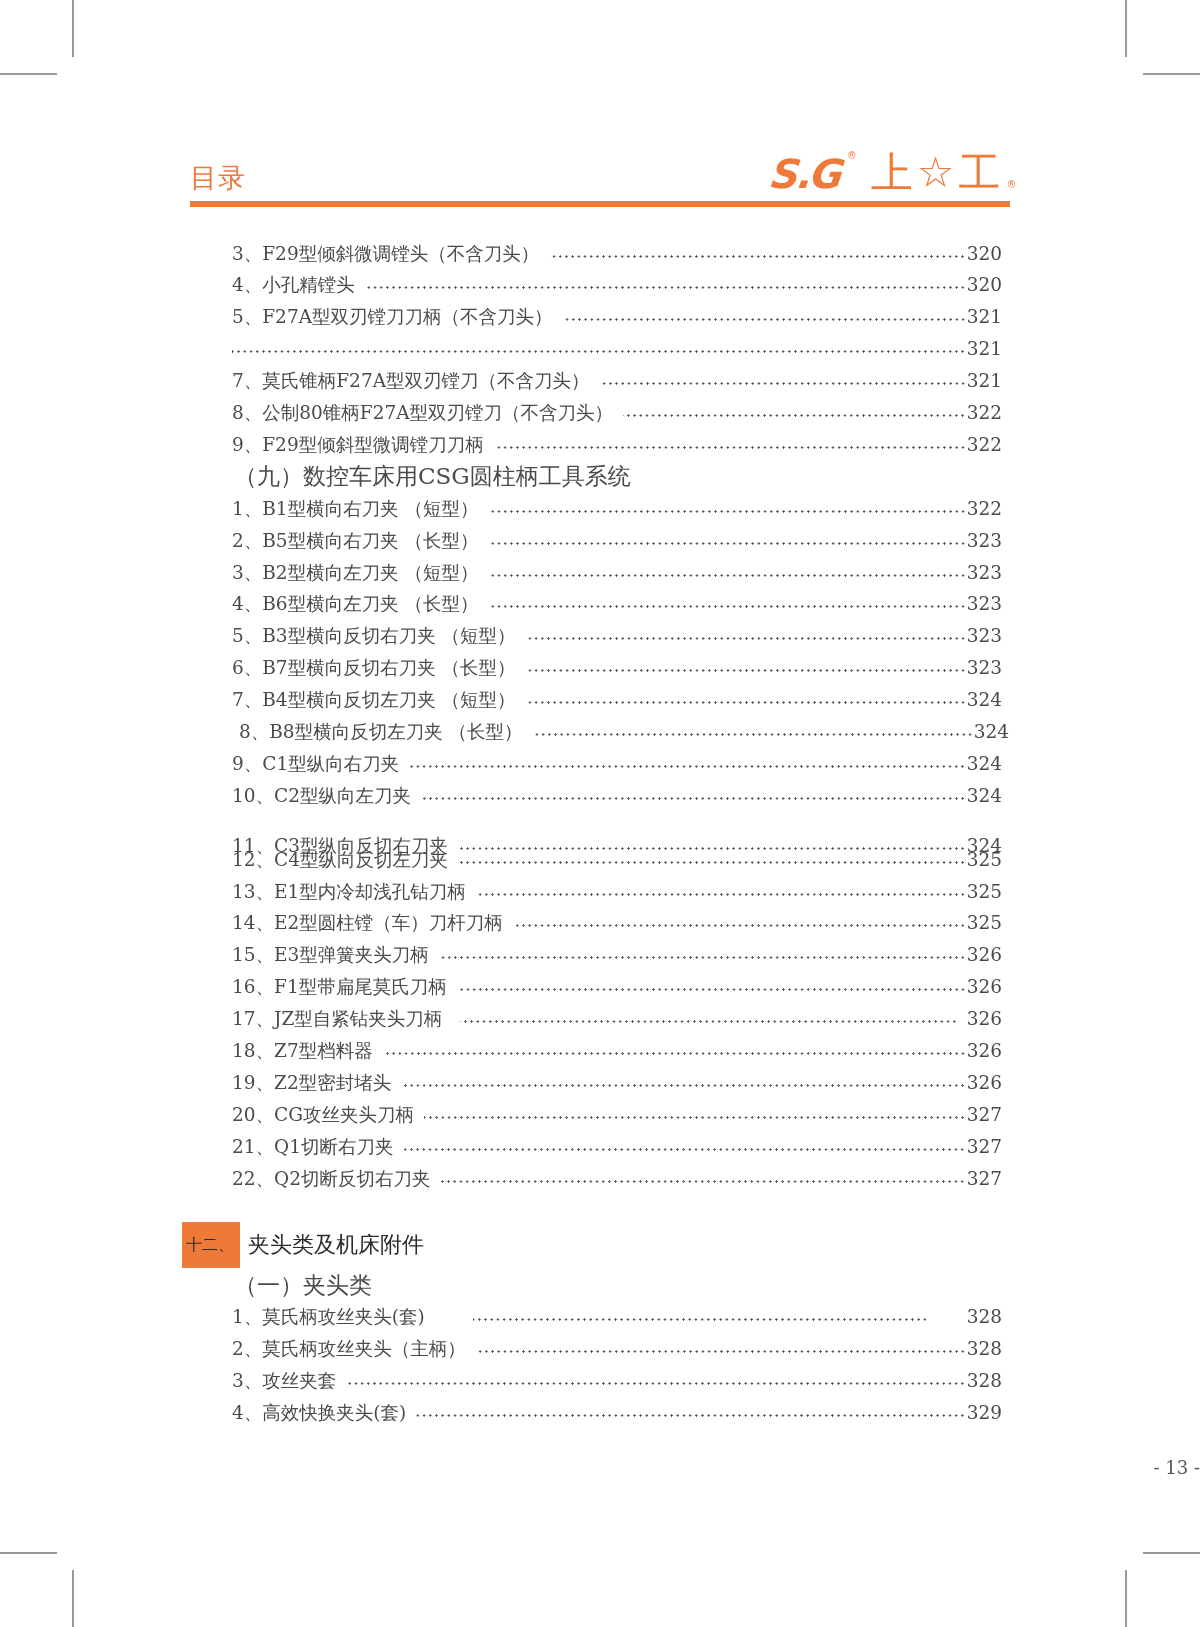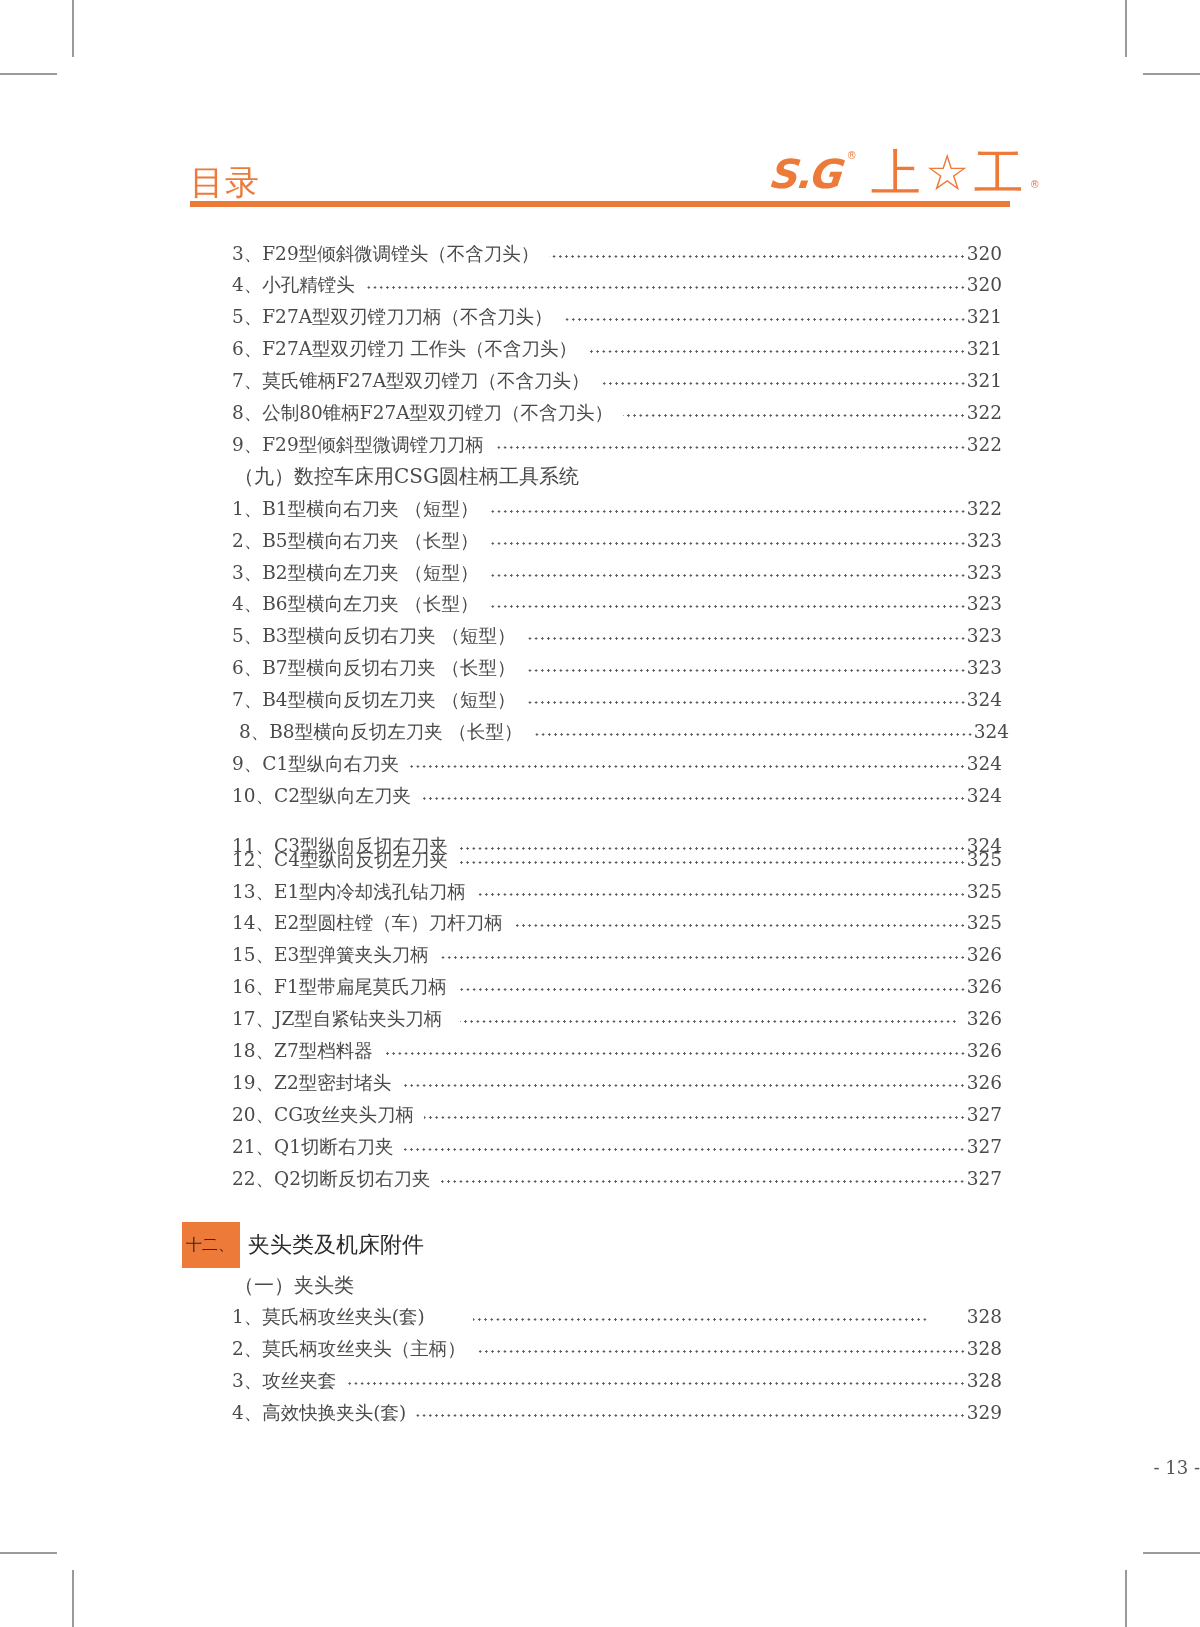--- a/index.html
+++ b/index.html
@@ -9,35 +9,35 @@
     font-family: "DejaVu Serif", "Liberation Serif", serif;
     color: #4a4a4a;
   }
   .crop { position: absolute; background: #9a9a9a; }
   .crop.v { width: 2px; }
   .crop.h { height: 2px; }
 
   .header-title {
     position: absolute; left: 190px; top: 160px;
     font-family: "DejaVu Sans", "Liberation Sans", sans-serif;
-    font-size: 34px; color: #ee7a3a; letter-spacing: 1px; text-align: right;
+    font-size: 27px; color: #ee7a3a; letter-spacing: 1px; text-align: right;
   }
   .logo {
     position: absolute; left: 772px; top: 148px; height: 46px;
     display: flex; align-items: flex-end; color: #ee7a3a;
   }
   .logo .sg {
     font-family: "DejaVu Sans", "Liberation Sans", sans-serif;
     font-weight: bold; font-style: italic; font-size: 40px; line-height: 40px;
     letter-spacing: -2px; transform: skewX(-8deg);
   }
   .logo .reg1 { font-size: 10px; align-self: flex-start; margin: 2px 14px 0 4px; font-family: "DejaVu Sans", sans-serif; }
   .logo .cn {
     font-family: "DejaVu Sans", "Liberation Sans", sans-serif;
-    font-size: 50px; line-height: 42px; letter-spacing: 4px;
+    font-size: 42px; line-height: 42px; letter-spacing: 4px;
   }
   .logo .reg2 { font-size: 10px; margin-left: 2px; margin-bottom: 4px; font-family: "DejaVu Sans", sans-serif; }
   .header-rule {
     position: absolute; left: 190px; top: 201px; width: 820px; height: 6px;
     background: #ee7a3a;
   }
 
   .toc { position: absolute; left: 0; top: 0; width: 1200px; }
   .row {
     position: absolute; left: 232px; width: 770px; height: 30px;
@@ -46,21 +46,21 @@
   .row .label { flex: 0 0 auto; padding-right: 10px; }
   .row .leader {
     flex: 1 1 auto; height: 3px; margin-top: 6px;
     background-image: radial-gradient(circle, #5a5a5a 1.1px, transparent 1.3px);
     background-size: 6.2px 3px; background-repeat: repeat-x;
     background-position: right center;
   }
   .row .page { flex: 0 0 auto; padding-left: 1px; font-size: 18.5px; }
   .subhead {
     position: absolute; left: 232px; height: 30px;
-    display: flex; align-items: center; font-size: 20px; white-space: nowrap;
+    display: flex; align-items: center; font-size: 23px; white-space: nowrap;
   }
 
   .section {
     position: absolute; left: 182px; top: 1222px; height: 46px;
     display: flex; align-items: center;
     font-family: "DejaVu Sans", "Liberation Sans", sans-serif;
   }
   .section .num {
     background: #ee7a3a; color: #2b2b2b; height: 46px; padding: 0 6px 0 4px;
     display: flex; align-items: center; font-size: 16px;
@@ -103,21 +103,20 @@
       <span class="label">4、小孔精镗头</span>
       <span class="leader"></span>
       <span class="page">320</span>
     </div>
     <div class="row" style="top: 301.8px;">
       <span class="label">5、F27A型双刃镗刀刀柄（不含刀头）</span>
       <span class="leader"></span>
       <span class="page">321</span>
     </div>
     <div class="row" style="top: 333.7px;">
-      <span class="label">6、F27A型双刃镗刀  工作头（不含刀头）</span>
       <span class="leader"></span>
       <span class="page">321</span>
     </div>
     <div class="row" style="top: 365.6px;">
       <span class="label">7、莫氏锥柄F27A型双刃镗刀（不含刀头）</span>
       <span class="leader"></span>
       <span class="page">321</span>
     </div>
     <div class="row" style="top: 397.5px;">
       <span class="label">8、公制80锥柄F27A型双刃镗刀（不含刀头）</span>

